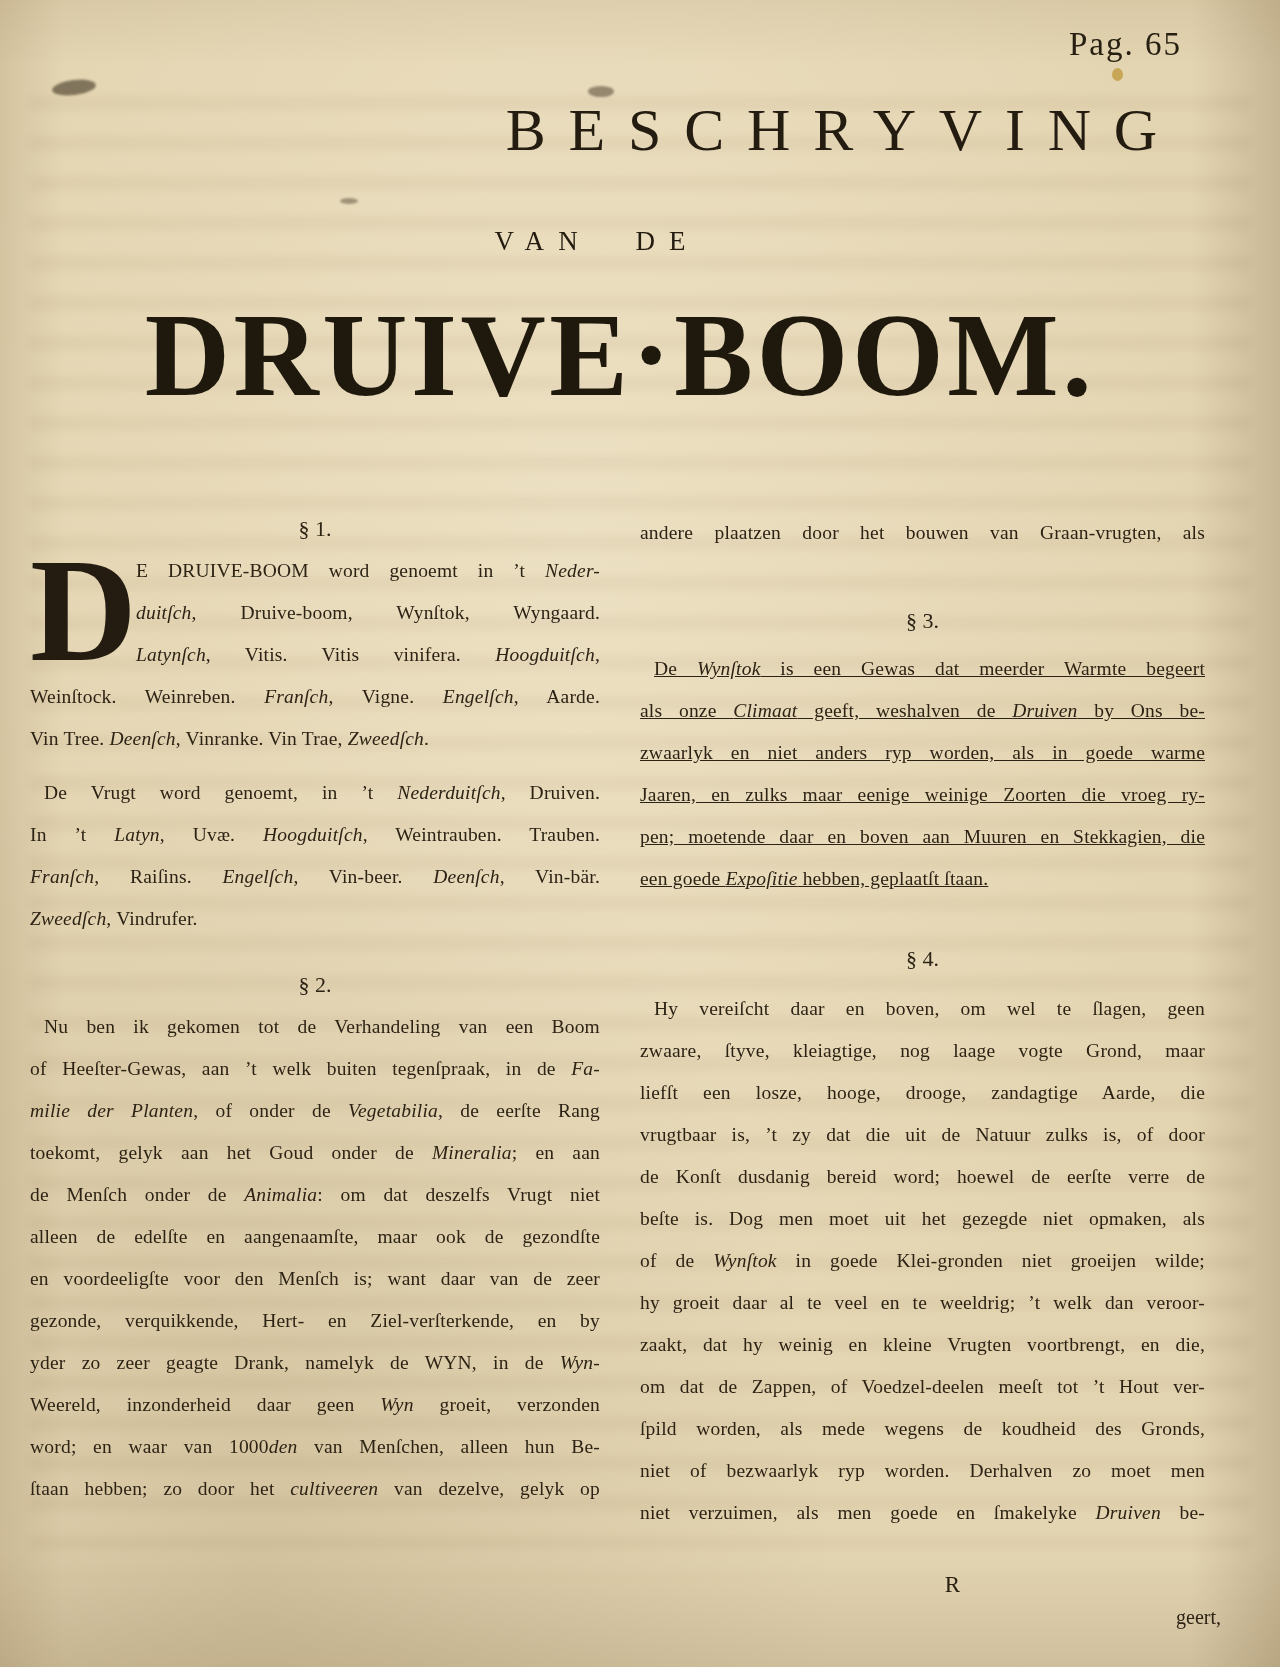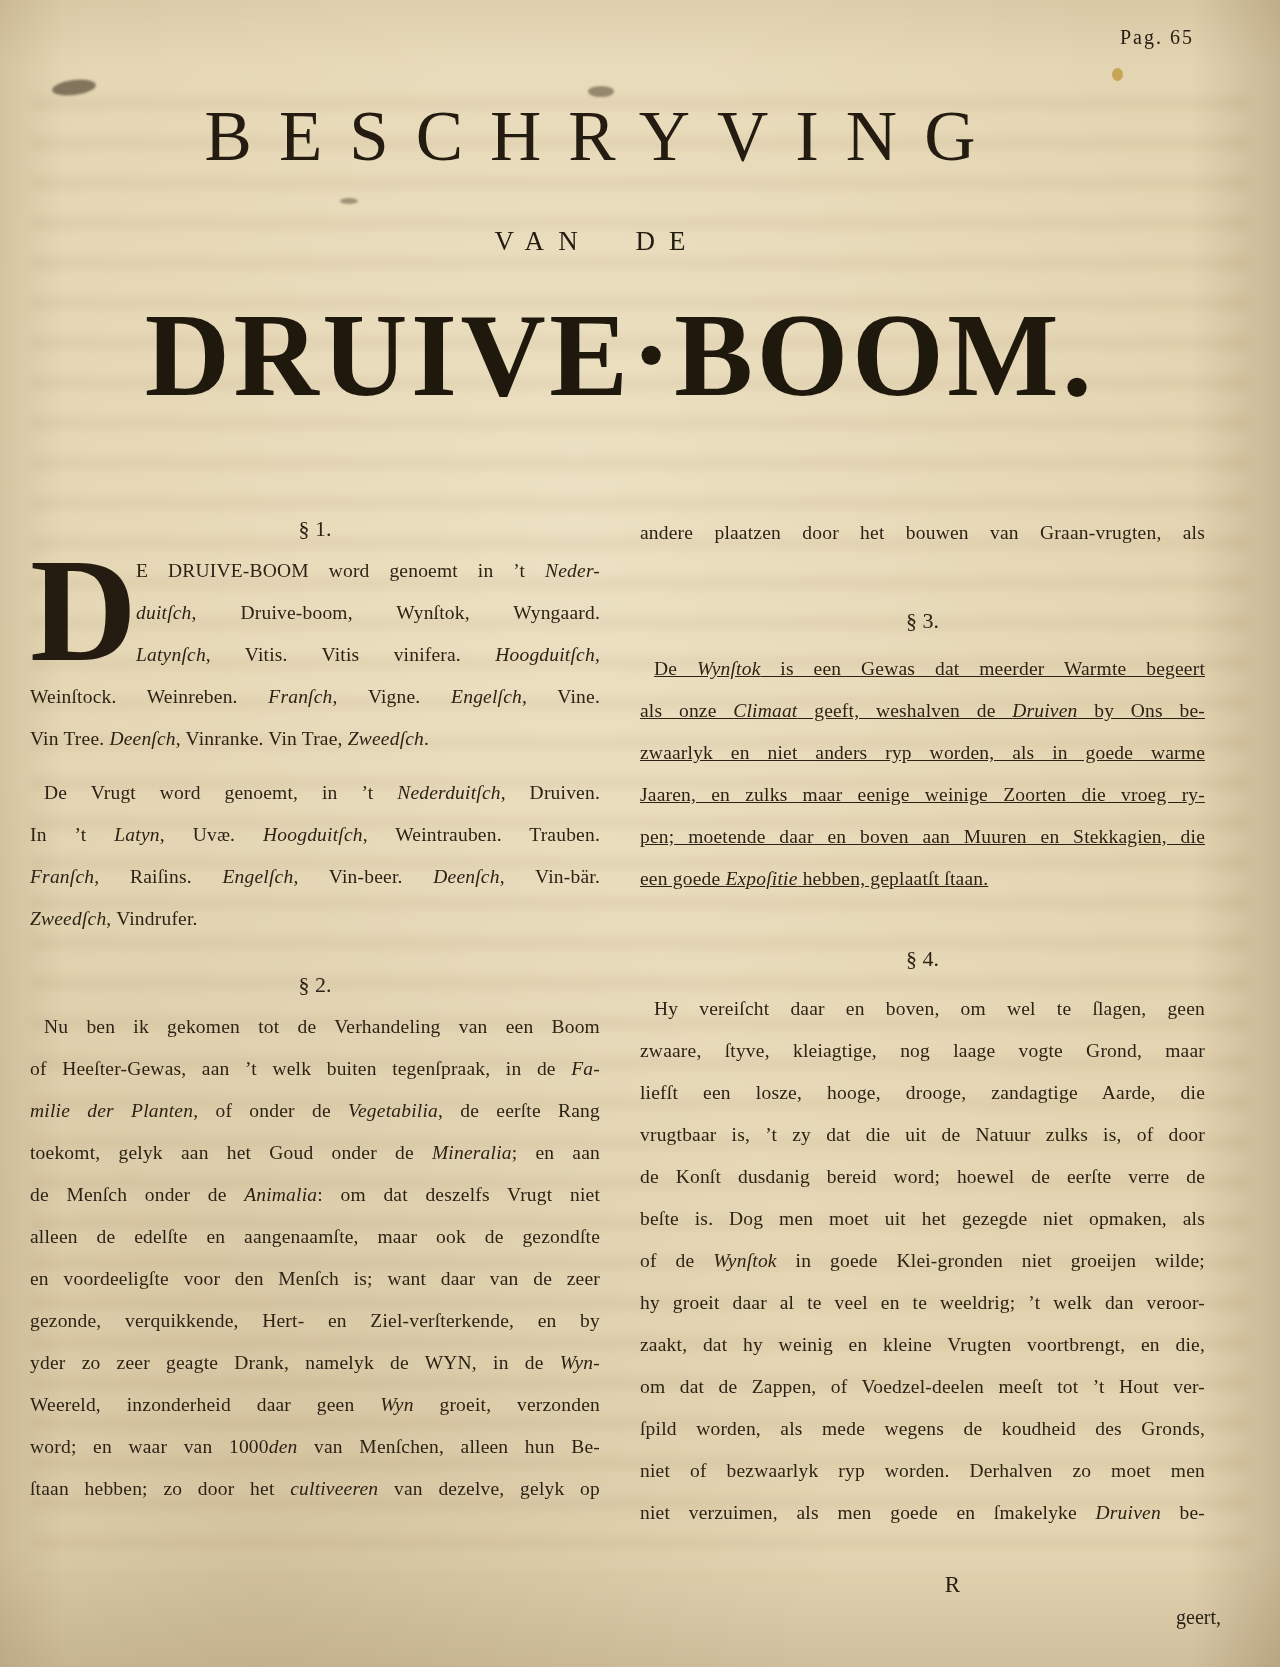--- a/index.html
+++ b/index.html
@@ -16,23 +16,23 @@
       radial-gradient(ellipse at 20% 95%, rgba(110,85,45,0.14), rgba(110,85,45,0) 40%),
       linear-gradient(to right, rgba(115,88,48,0.14), rgba(115,88,48,0) 5%, rgba(115,88,48,0) 93%, rgba(100,75,40,0.22)),
       linear-gradient(to bottom, rgba(115,88,48,0.10), rgba(115,88,48,0) 4%, rgba(115,88,48,0) 93%, rgba(100,75,40,0.16)),
       #e4d5b2;
   }
   .verso {
     position:absolute; inset:70px 30px 90px 30px;
     background:repeating-linear-gradient(to bottom, rgba(125,100,60,0) 0 26px, rgba(125,100,60,0.055) 26px 40px);
     filter:blur(3px); pointer-events:none;
   }
-  .pag { position:absolute; top:26px; right:86px; font-size:20px; letter-spacing:2px; color:#272012; }
-  .t1 { position:absolute; top:96px; left:0; width:1180px; text-align:center;
-        font-size:71px; letter-spacing:0.38em; text-indent:0.38em; color:#241c10; }
+  .pag { position:absolute; top:26px; right:98px; font-size:33px; letter-spacing:2px; color:#272012; }
+  .t1 { position:absolute; top:96px; left:0; width:1180px; text-align:right;
+        font-size:60px; letter-spacing:0.38em; text-indent:0.38em; color:#241c10; }
   .t2 { position:absolute; top:226px; left:0; width:1180px; text-align:center;
         font-size:27px; letter-spacing:0.52em; word-spacing:0.85em; text-indent:0.52em; color:#241c10; }
   .t3 { position:absolute; top:288px; left:0; width:1240px; text-align:center;
         font-size:118px; font-weight:700; letter-spacing:0.03em; color:#1f180d; }
   .cols { position:absolute; top:500px; left:30px; display:flex; gap:40px; }
   .col { width:570px; }
   .col-right { width:565px; }
   .sec-head { text-align:center; font-size:22px; line-height:42px; }
   .line { font-size:19.5px; line-height:42px; text-align:justify; text-align-last:justify; letter-spacing:0.2px; }
   .line.nj { text-align:left; text-align-last:left; }
@@ -79,21 +79,21 @@
 
   <div class="cols">
     <div class="col col-left" id="col-left">
         <section class="section">
           <div class="sec-head">§ 1.</div>
           <div class="para">
             <span class="dropcap">D</span>
             <div class="line"><span>E DRUIVE-BOOM word genoemt in ’t </span><span class="it">Neder-</span></div>
             <div class="line"><span class="it">duitſch</span><span>, Druive-boom, Wynſtok, Wyngaard.</span></div>
             <div class="line"><span class="it">Latynſch</span><span>, Vitis. Vitis vinifera. </span><span class="it">Hoogduitſch</span><span>,</span></div>
-            <div class="line"><span>Weinſtock. Weinreben. </span><span class="it">Franſch</span><span>, Vigne. </span><span class="it">Engelſch</span><span>, Vine.</span></div>
+            <div class="line"><span>Weinſtock. Weinreben. </span><span class="it">Franſch</span><span>, Vigne. </span><span class="it">Engelſch</span><span>, Aarde.</span></div>
             <div class="line nj"><span>Vin Tree. </span><span class="it">Deenſch</span><span>, Vinranke. Vin Trae, </span><span class="it">Zweedſch</span><span>.</span></div>
           </div>
           <div class="para">
             <div class="line ind"><span>De Vrugt word genoemt, in ’t </span><span class="it">Nederduitſch</span><span>, Druiven.</span></div>
             <div class="line"><span>In ’t </span><span class="it">Latyn</span><span>, Uvæ. </span><span class="it">Hoogduitſch</span><span>, Weintrauben. Trauben.</span></div>
             <div class="line"><span class="it">Franſch</span><span>, Raiſins. </span><span class="it">Engelſch</span><span>, Vin-beer. </span><span class="it">Deenſch</span><span>, Vin-bär.</span></div>
             <div class="line nj"><span class="it">Zweedſch</span><span>, Vindrufer.</span></div>
           </div>
         </section>
         <section class="section">

